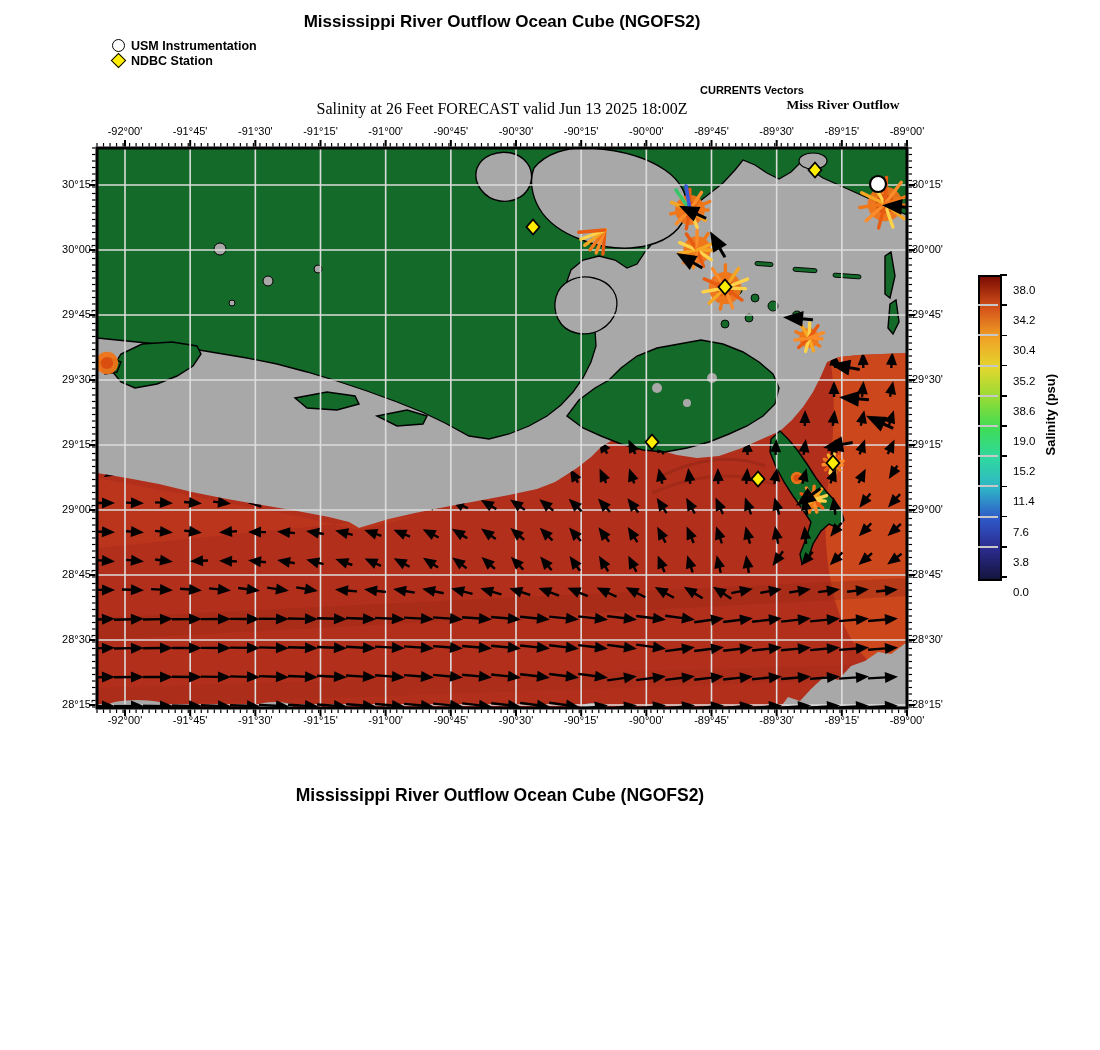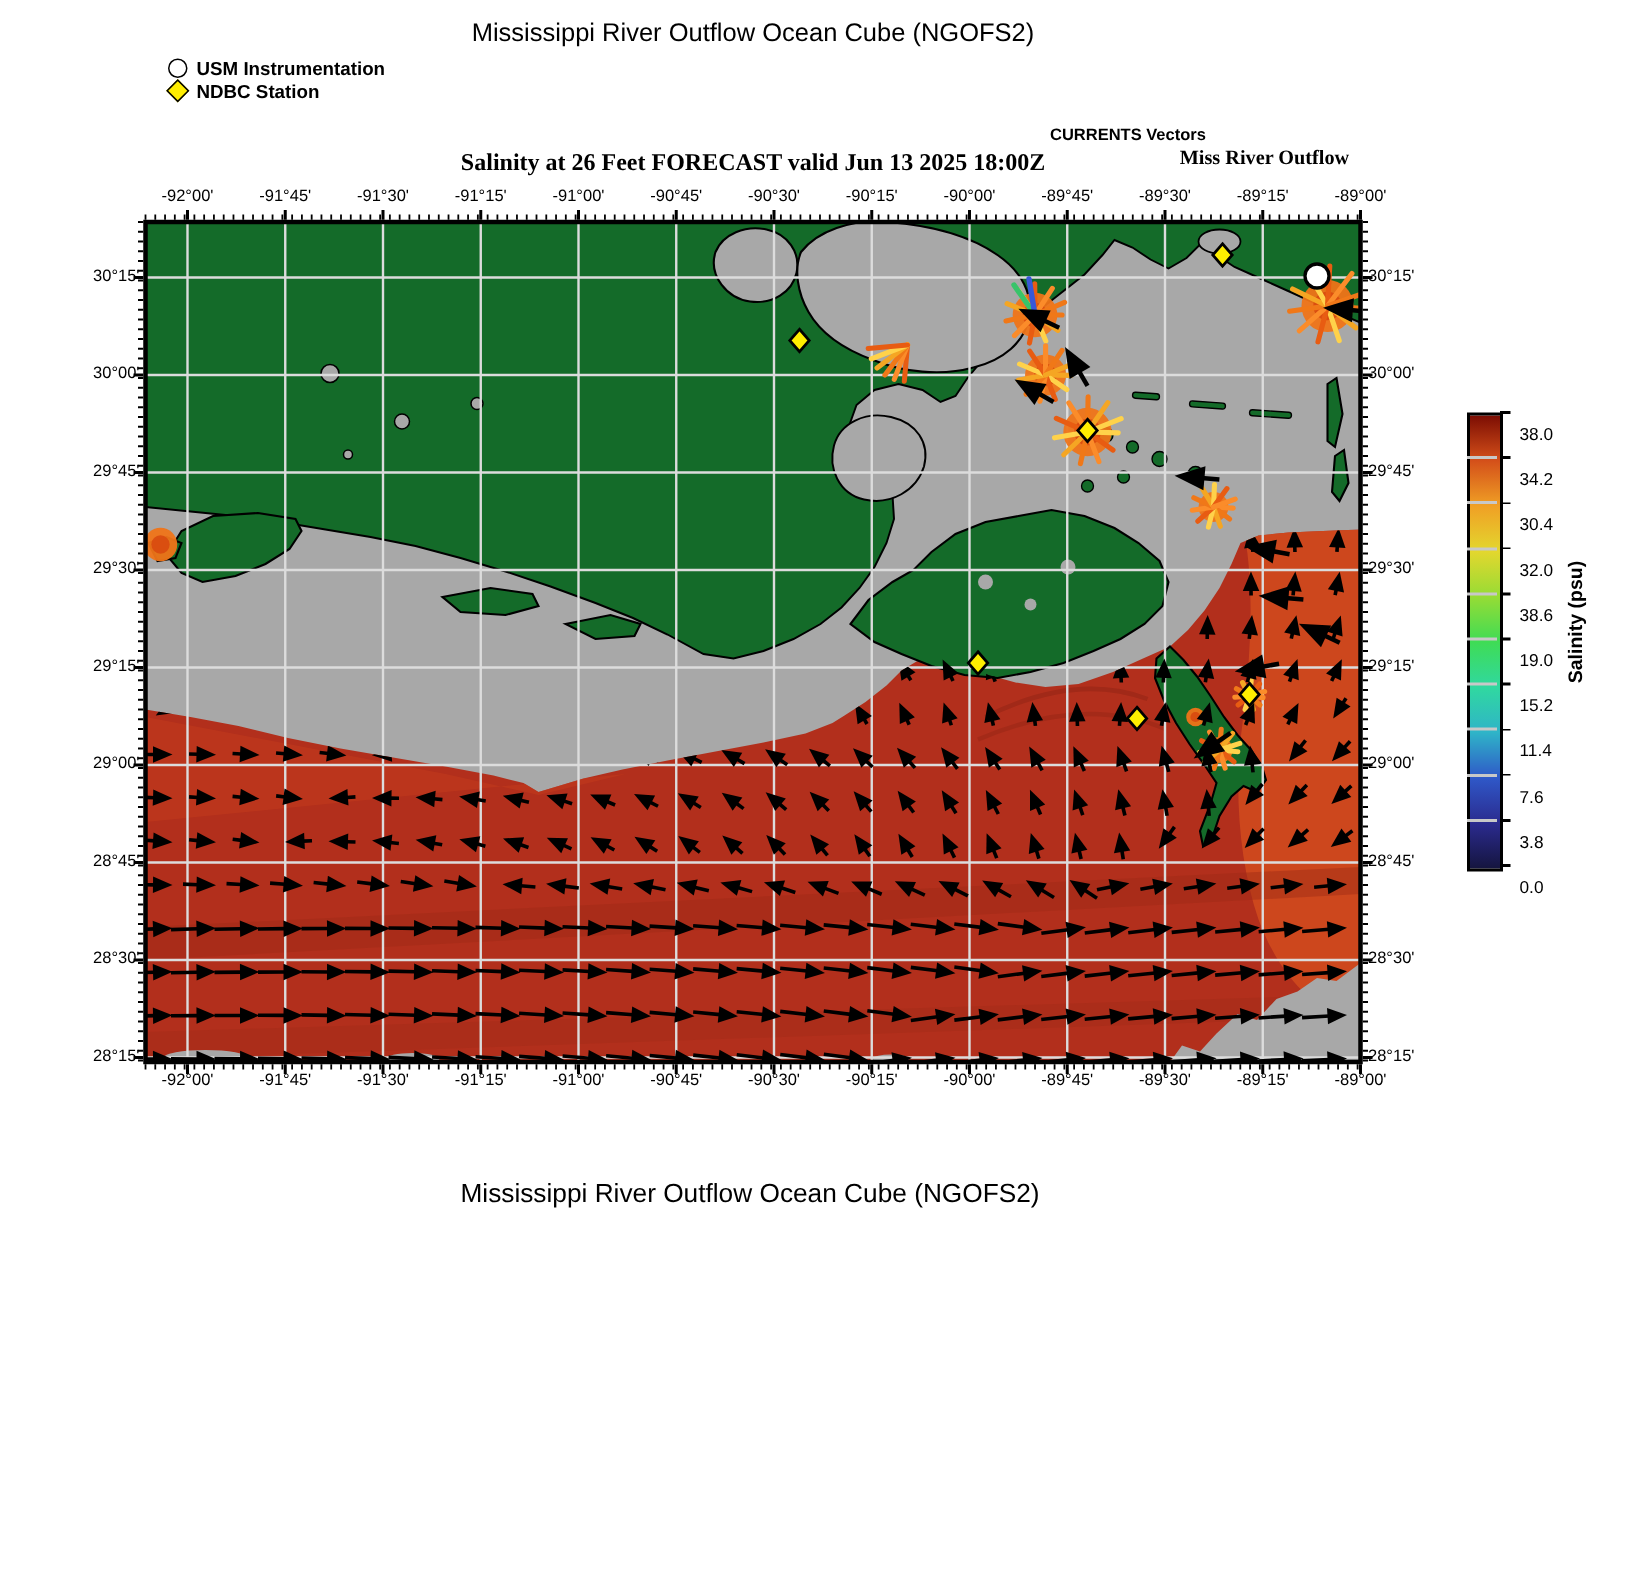--- a/index.html
+++ b/index.html
@@ -1,20 +1,20 @@
 <!DOCTYPE html>
 <html><head>
 <meta charset="utf-8">
 <style>
   html,body{margin:0;padding:0;background:#ffffff;}
   #page{position:relative;width:1100px;height:1050px;background:#ffffff;overflow:hidden;
         font-family:"Liberation Sans","DejaVu Sans",sans-serif;color:#000;}
   .abs{position:absolute;}
-  .title{font-size:17px;font-weight:normal;white-space:nowrap;transform:translateX(-50%);}
-  .subtitle{font-family:"Liberation Serif","DejaVu Serif",serif;font-size:16px;font-weight:bold;
+  .title{font-size:17px;font-weight:bold;white-space:nowrap;transform:translateX(-50%);}
+  .subtitle{font-family:"Liberation Serif","DejaVu Serif",serif;font-size:16px;font-weight:normal;
             white-space:nowrap;transform:translateX(-50%);}
   .legend-row{display:flex;align-items:center;gap:6px;height:15px;font-size:12.5px;font-weight:bold;}
   .lg-circle{width:11px;height:11px;border:1.8px solid #000;border-radius:50%;background:#fff;flex:0 0 auto;}
   .lg-diamond{width:9px;height:9px;border:1.6px solid #000;background:#ffee00;transform:rotate(45deg);flex:0 0 auto;margin:1px;}
   #currents-box{border:2.5px solid #000;background:#fff;padding:2px 5px 3px 5px;display:flex;flex-direction:column;justify-content:space-between;}
   .cv-row{display:flex;align-items:center;height:12px;}
   .cv-label{font-size:11.5px;font-weight:bold;width:52px;flex:0 0 auto;line-height:11px;}
   .cv-spacer{flex:1;}
   .cv-line{height:1.4px;background:#000;flex:0 0 auto;}
   .cv-head{width:0;height:0;border-left:11px solid #000;border-top:4.5px solid transparent;border-bottom:4.5px solid transparent;flex:0 0 auto;}
@@ -2299,21 +2299,21 @@
       <div class="abs" style="left: 1000px; top: 274.25px; width: 7px; height: 1.5px; background: rgb(0, 0, 0);"></div>
       <div class="abs cb-label" style="left: 1013px; top: 268px;">38.0</div>
       <div class="abs" style="left: 978px; top: 304.2px; width: 20px; height: 2px; background: rgb(200, 200, 200);"></div>
       <div class="abs" style="left: 1000px; top: 304.45px; width: 7px; height: 1.5px; background: rgb(0, 0, 0);"></div>
       <div class="abs cb-label" style="left: 1013px; top: 298.2px;">34.2</div>
       <div class="abs" style="left: 978px; top: 334.4px; width: 20px; height: 2px; background: rgb(200, 200, 200);"></div>
       <div class="abs" style="left: 1000px; top: 334.65px; width: 7px; height: 1.5px; background: rgb(0, 0, 0);"></div>
       <div class="abs cb-label" style="left: 1013px; top: 328.4px;">30.4</div>
       <div class="abs" style="left: 978px; top: 364.6px; width: 20px; height: 2px; background: rgb(200, 200, 200);"></div>
       <div class="abs" style="left: 1000px; top: 364.85px; width: 7px; height: 1.5px; background: rgb(0, 0, 0);"></div>
-      <div class="abs cb-label" style="left: 1013px; top: 358.6px;">32.0</div>
+      <div class="abs cb-label" style="left: 1013px; top: 358.6px;">35.2</div>
       <div class="abs" style="left: 978px; top: 394.8px; width: 20px; height: 2px; background: rgb(200, 200, 200);"></div>
       <div class="abs" style="left: 1000px; top: 395.05px; width: 7px; height: 1.5px; background: rgb(0, 0, 0);"></div>
       <div class="abs cb-label" style="left: 1013px; top: 388.8px;">38.6</div>
       <div class="abs" style="left: 978px; top: 425px; width: 20px; height: 2px; background: rgb(200, 200, 200);"></div>
       <div class="abs" style="left: 1000px; top: 425.25px; width: 7px; height: 1.5px; background: rgb(0, 0, 0);"></div>
       <div class="abs cb-label" style="left: 1013px; top: 419px;">19.0</div>
       <div class="abs" style="left: 978px; top: 455.2px; width: 20px; height: 2px; background: rgb(200, 200, 200);"></div>
       <div class="abs" style="left: 1000px; top: 455.45px; width: 7px; height: 1.5px; background: rgb(0, 0, 0);"></div>
       <div class="abs cb-label" style="left: 1013px; top: 449.2px;">15.2</div>
       <div class="abs" style="left: 978px; top: 485.4px; width: 20px; height: 2px; background: rgb(200, 200, 200);"></div>

